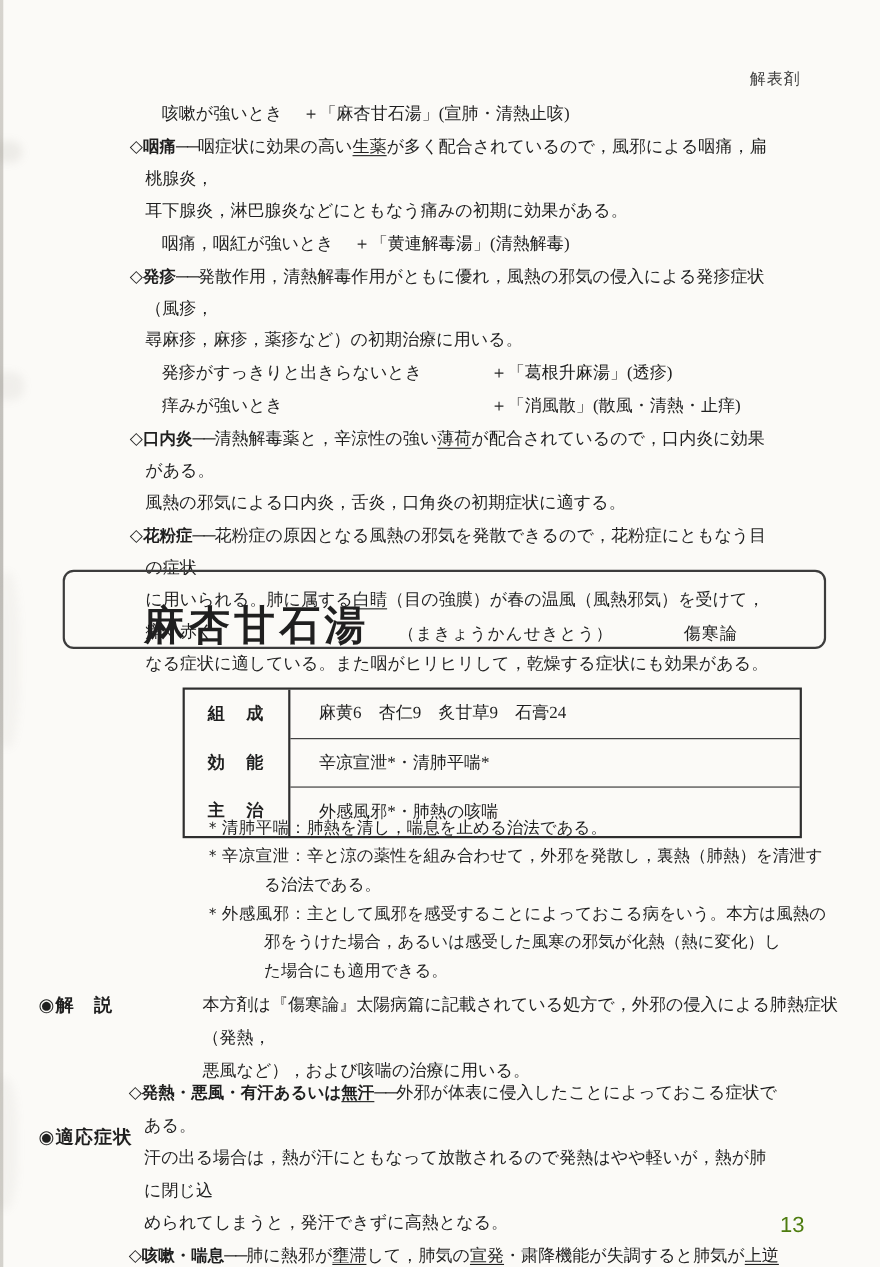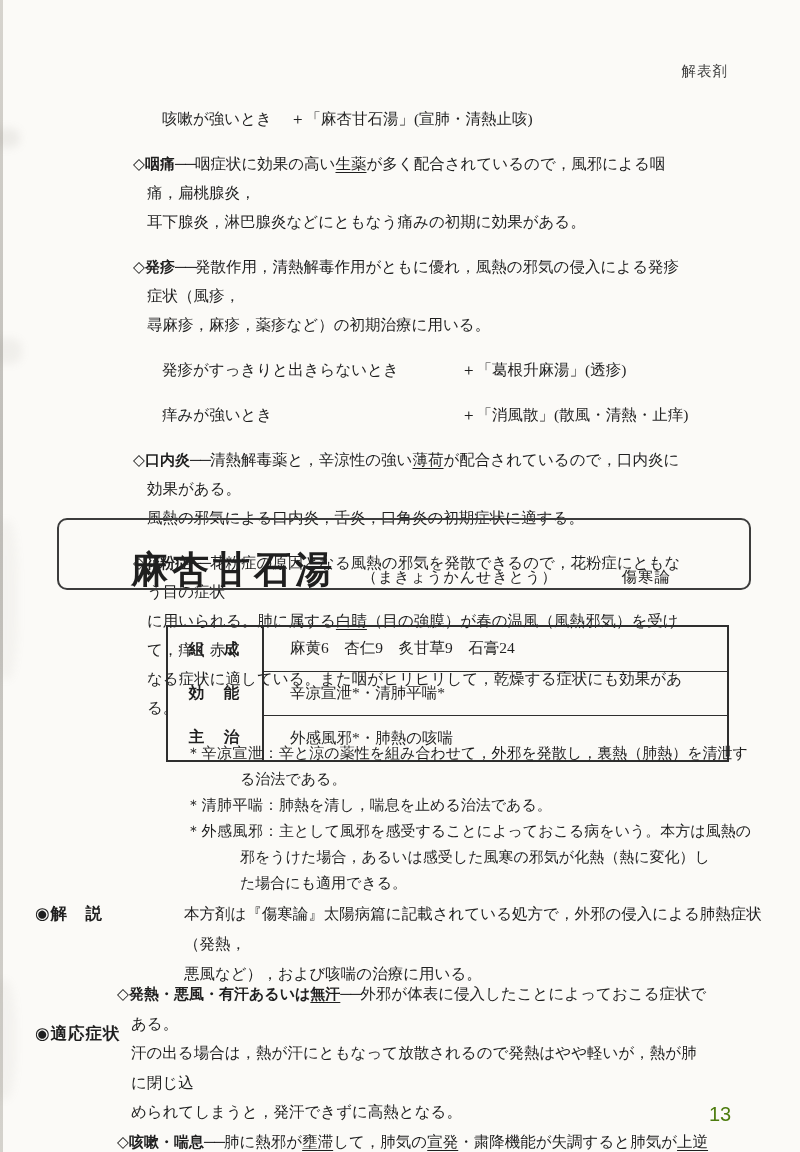--- a/index.html
+++ b/index.html
@@ -6,21 +6,21 @@
   body{
     width:800px;height:1152px;overflow:hidden;
     background:#fbfaf7;color:#1f1f1f;
     font-family:"Liberation Serif","DejaVu Serif",serif;
     position:relative;
   }
   .page{position:absolute;inset:0;}
   .running-header{position:absolute;top:62px;right:72px;font-size:14.5px;letter-spacing:1px;color:#404040;}
   
   .top-block{position:absolute;top:88px;left:0;width:760px;font-size:15.5px;line-height:29px;}
-  .top-block p{margin:16px;}
+  .top-block p{margin:1px;}
   .combo{padding-left:146px;}
   .combo .cond{display:inline-block;}
   .combo .cond-fixed{display:inline-block;width:299px;}
   .combo .formula{display:inline-block;margin-left:18px;}
   .combo .formula-fixed{display:inline-block;margin-left:0;}
   .d-para{padding-left:131px;padding-right:52px;text-indent:-14px;}
   .d-para .marker{font-weight:400;}
   .kw{font-weight:700;font-family:"Liberation Sans","DejaVu Sans",sans-serif;font-size:15px;}
   .dash{letter-spacing:-1px;}
   .rich, .body-text{white-space:pre-wrap;}
@@ -81,20 +81,21 @@
   <div class="smudge sm4"></div>
 
   <div class="running-header">解表剤</div>
 
   <div class="top-block">
     <p class="combo"><span class="cond">咳嗽が強いとき</span><span class="formula">＋「麻杏甘石湯」(宣肺・清熱止咳)</span></p>
 
     <p class="d-para u-wrap"><span class="marker">◇</span><span class="kw"><span>咽痛</span></span><span class="dash">──</span><span class="rich"><span>咽症状に効果の高い</span><span class="u">生薬</span><span>が多く配合されているので，風邪による咽痛，扁桃腺炎，
 耳下腺炎，淋巴腺炎などにともなう痛みの初期に効果がある。</span></span></p>
 
+    <p class="combo"><span class="cond">咽痛，咽紅が強いとき</span><span class="formula">＋「黄連解毒湯」(清熱解毒)</span></p>
 
     <p class="d-para u-wrap"><span class="marker">◇</span><span class="kw"><span>発疹</span></span><span class="dash">──</span><span class="rich"><span>発散作用，清熱解毒作用がともに優れ，風熱の邪気の侵入による発疹症状（風疹，
 尋麻疹，麻疹，薬疹など）の初期治療に用いる。</span></span></p>
 
     <p class="combo"><span class="cond-fixed">発疹がすっきりと出きらないとき</span><span class="formula-fixed">＋「葛根升麻湯」(透疹)</span></p>
     <p class="combo"><span class="cond-fixed">痒みが強いとき</span><span class="formula-fixed">＋「消風散」(散風・清熱・止痒)</span></p>
 
     <p class="d-para u-wrap"><span class="marker">◇</span><span class="kw"><span>口内炎</span></span><span class="dash">──</span><span class="rich"><span>清熱解毒薬と，辛涼性の強い</span><span class="u">薄荷</span><span>が配合されているので，口内炎に効果がある。
 風熱の邪気による口内炎，舌炎，口角炎の初期症状に適する。</span></span></p>
 
@@ -122,23 +123,23 @@
       <div class="row">
           <span>辛凉宣泄*・清肺平喘*</span>
         </div>
       <div class="row">
           <span>外感風邪*・肺熱の咳喘</span>
         </div>
     </div>
   </div>
 
   <div class="footnotes">
+    <p><span class="fn-label">＊清肺平喘：</span><span class="body-text">肺熱を清し，喘息を止める治法である。</span></p>
     <p><span class="fn-label">＊辛凉宣泄：</span><span class="body-text">辛と涼の薬性を組み合わせて，外邪を発散し，裏熱（肺熱）を清泄す
 る治法である。</span></p>
-    <p><span class="fn-label">＊清肺平喘：</span><span class="body-text">肺熱を清し，喘息を止める治法である。</span></p>
     <p><span class="fn-label">＊外感風邪：</span><span class="body-text">主として風邪を感受することによっておこる病をいう。本方は風熱の
 邪をうけた場合，あるいは感受した風寒の邪気が化熱（熱に変化）し
 た場合にも適用できる。</span></p>
   </div>
 
   <div class="sec-label" style="top:903px;"><span>◉</span><span>解　説</span></div>
   <div class="kaisetsu-body body-text">本方剤は『傷寒論』太陽病篇に記載されている処方で，外邪の侵入による肺熱症状（発熱，
 悪風など），および咳喘の治療に用いる。</div>
 
   <div class="sec-label" style="top:1023px;"><span>◉</span><span>適応症状</span></div>

